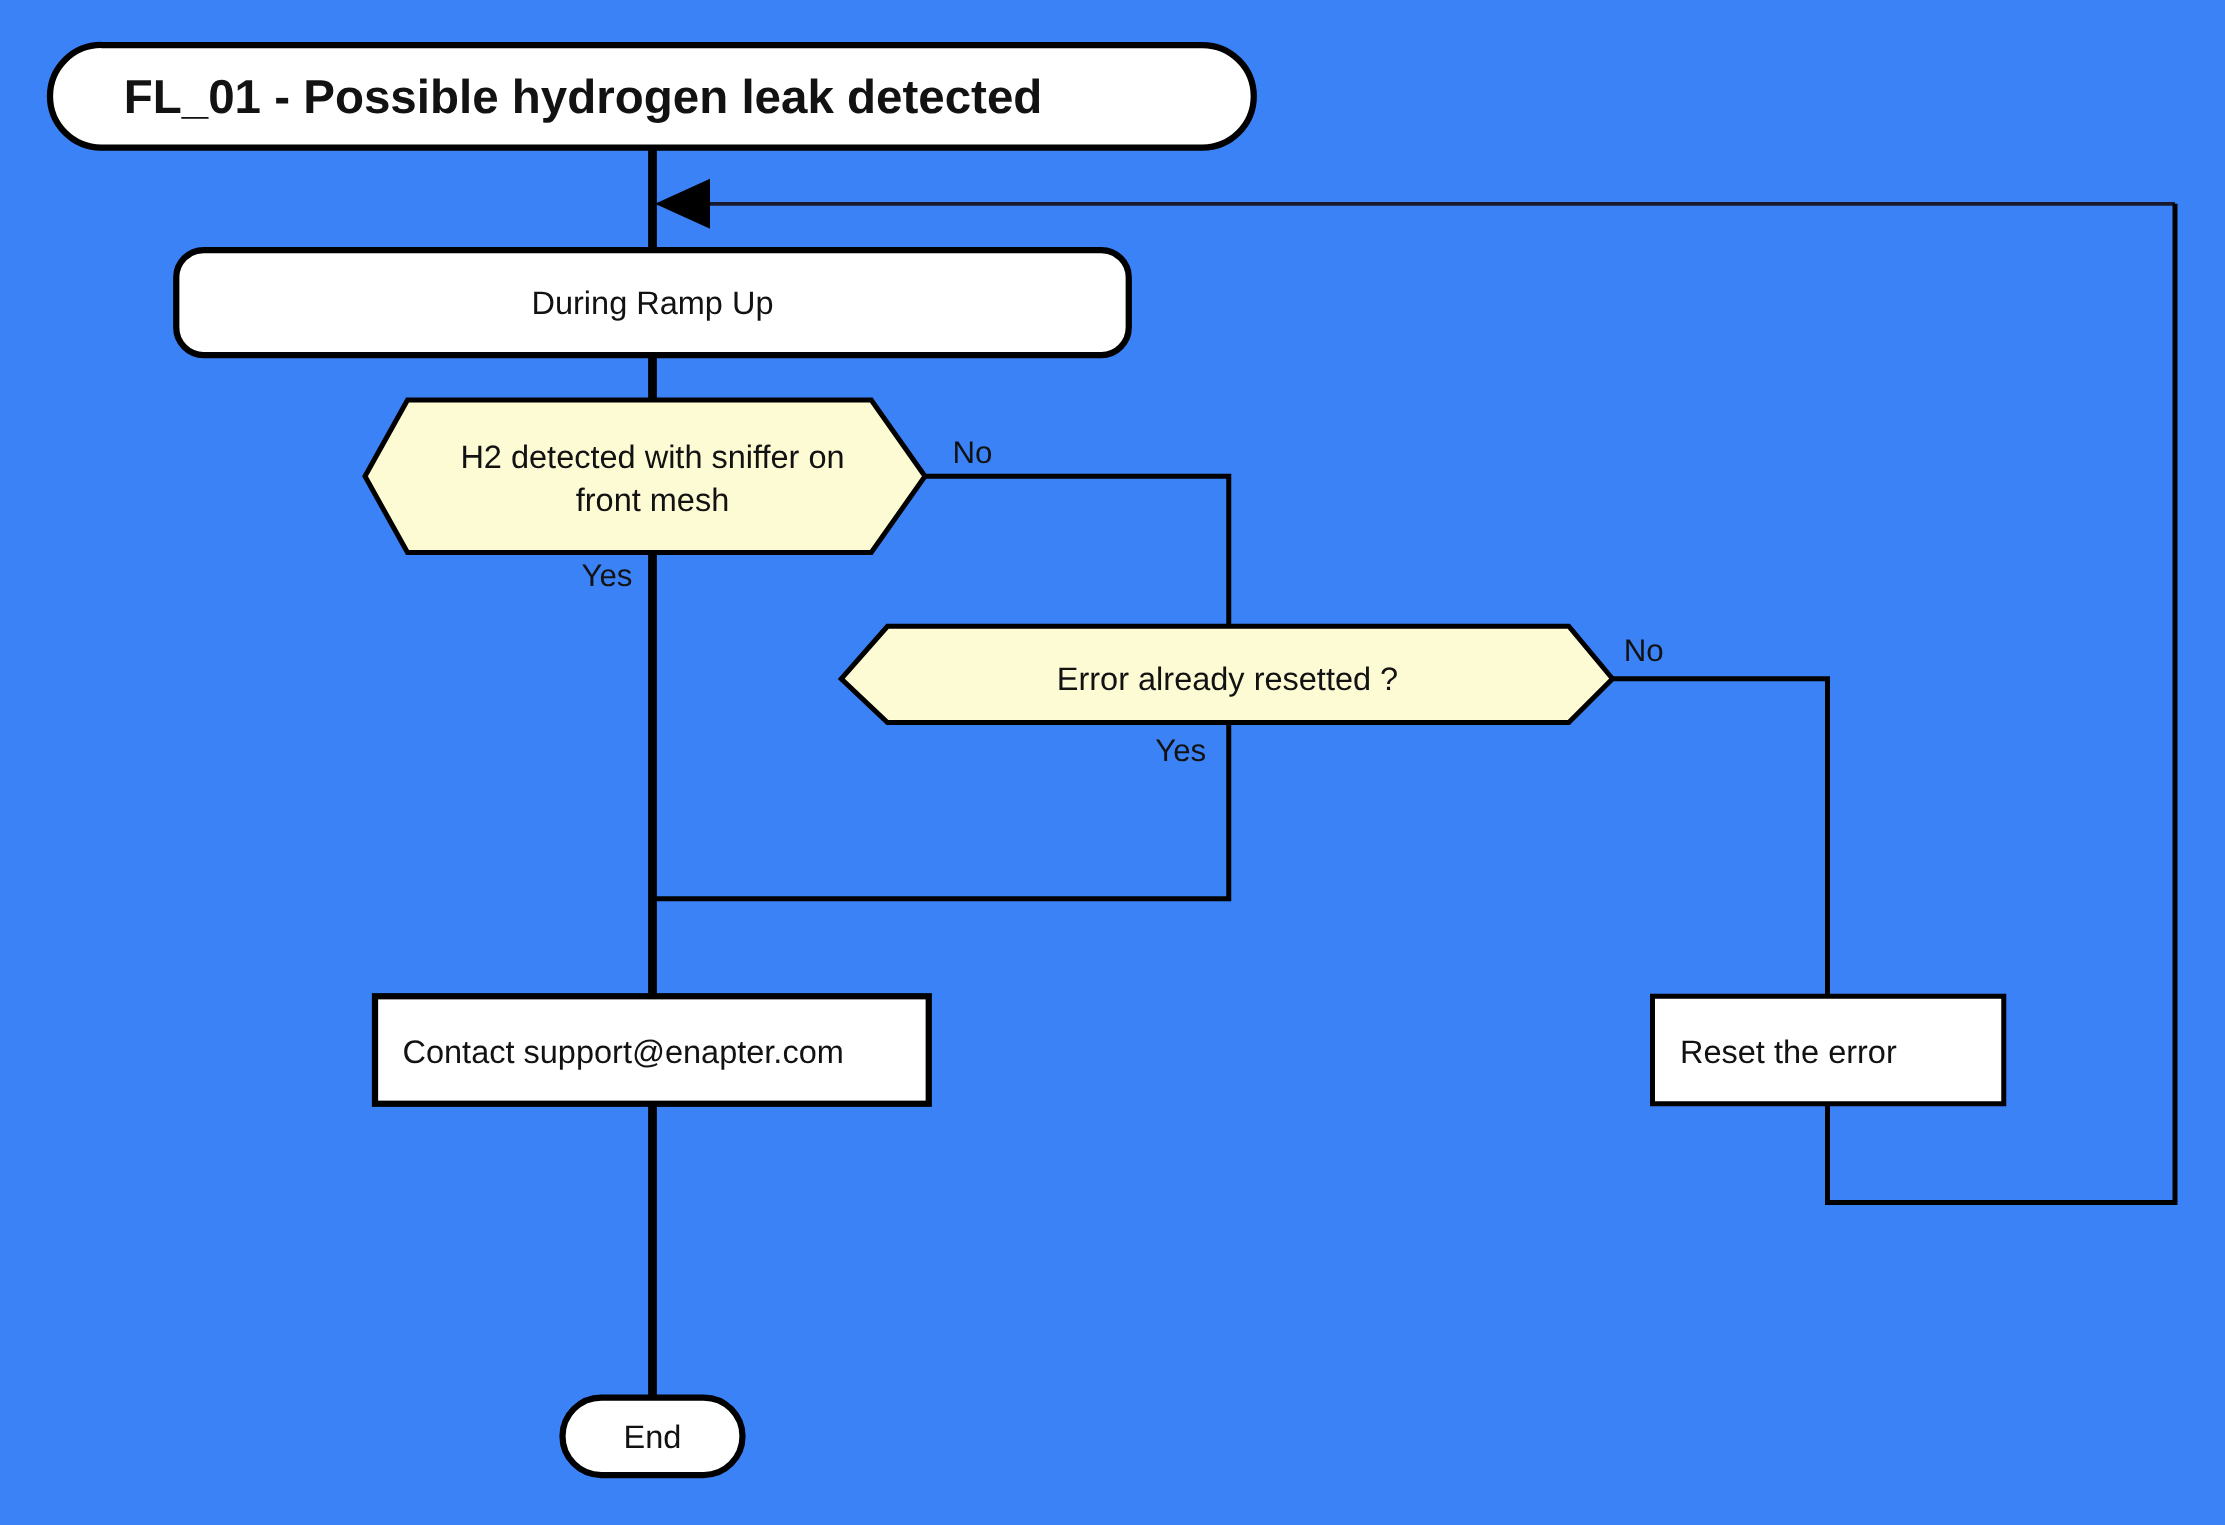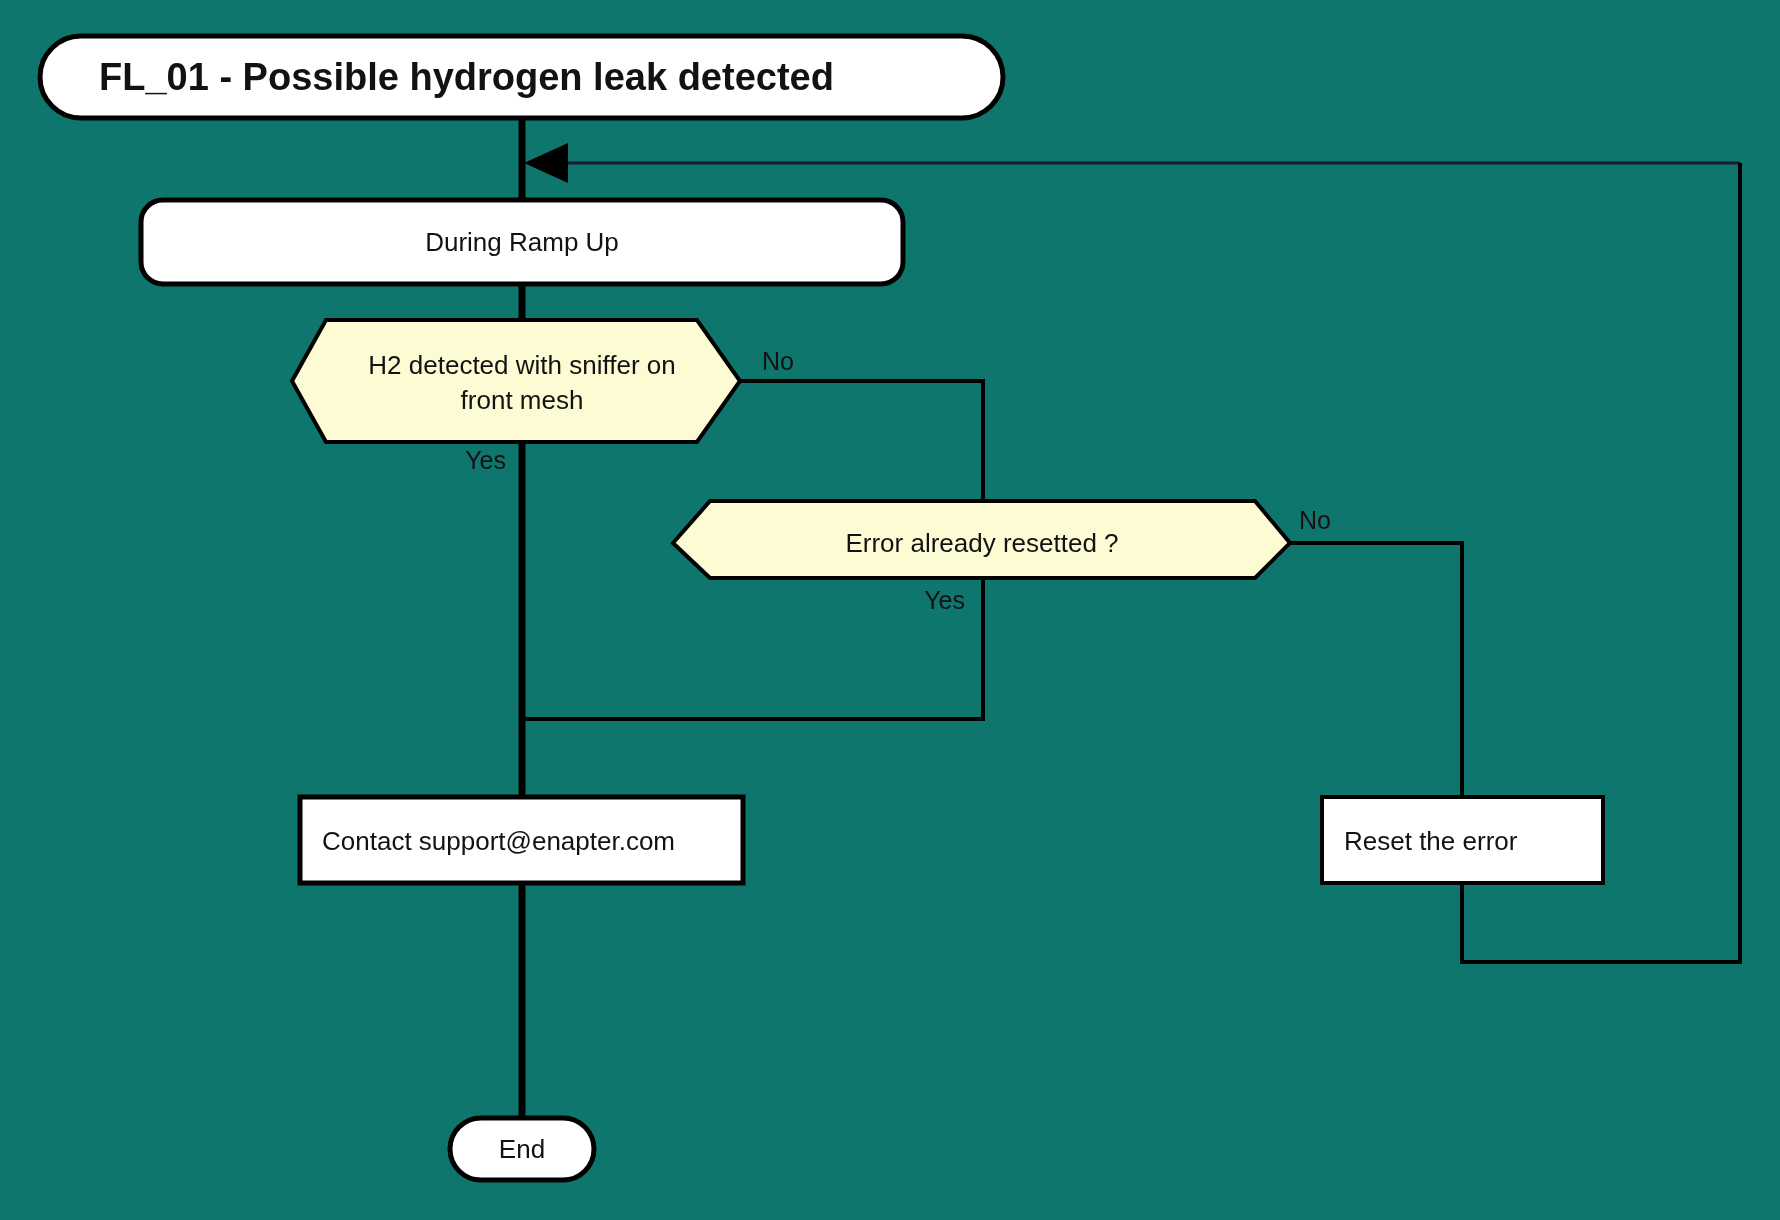--- a/index.html
+++ b/index.html
@@ -4,21 +4,21 @@
 <style>
   html, body {
     margin: 0;
     padding: 0;
     background: #c3d2fd;
   }
   #canvas {
     position: relative;
     width: 1780px;
     height: 1220px;
-    background: #0f766e;
+    background: #3b82f6;
     overflow: hidden;
     font-family: "Liberation Sans", sans-serif;
   }
   #flow-svg {
     position: absolute;
     left: 0;
     top: 0;
     width: 1780px;
     height: 1220px;
   }

